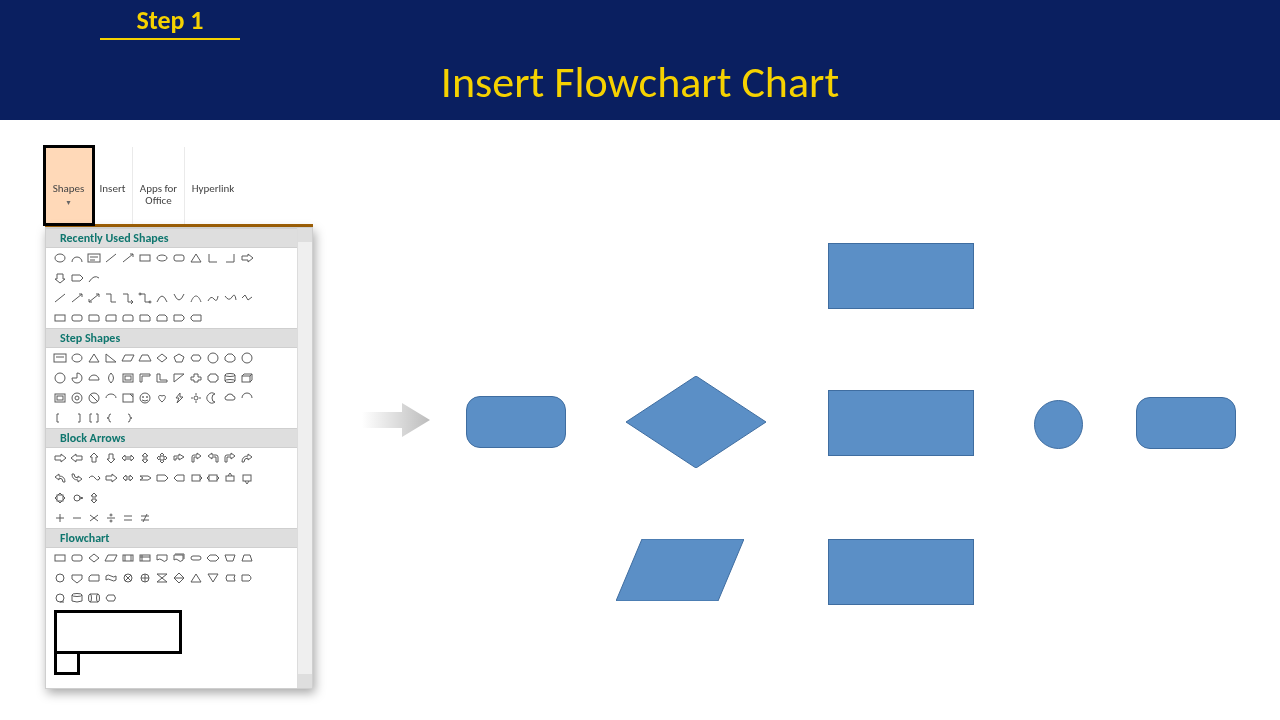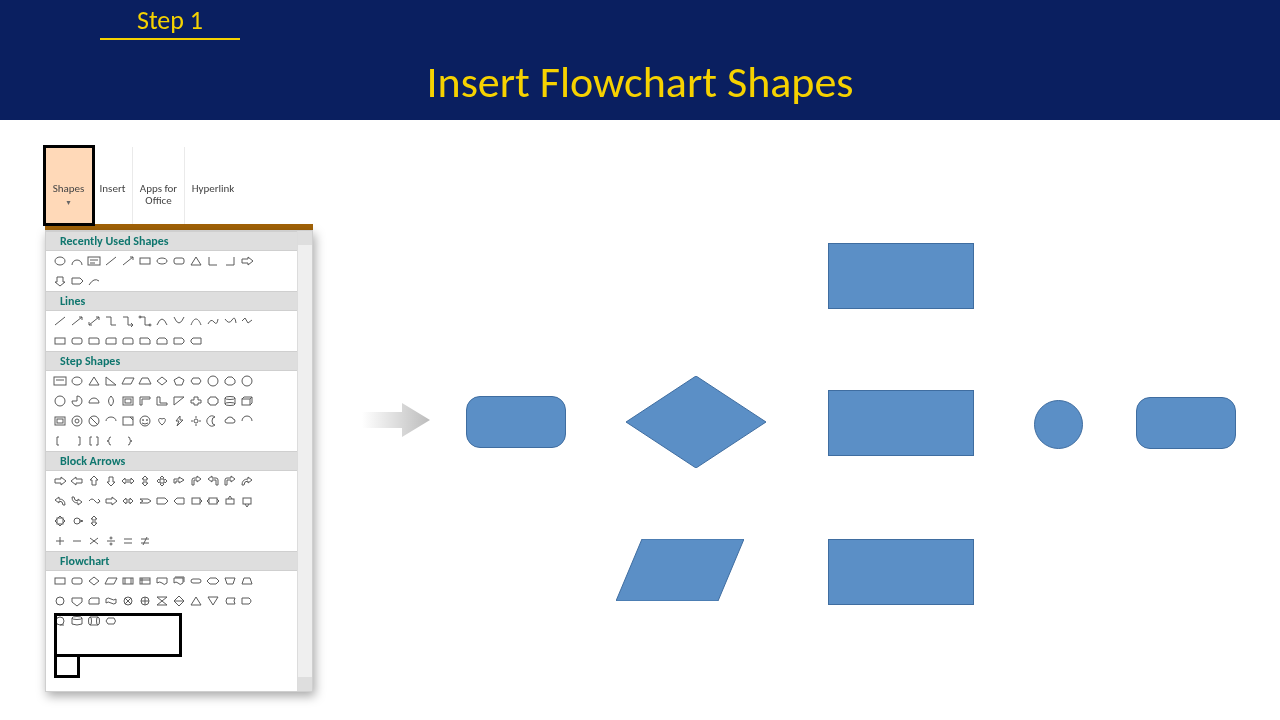--- a/index.html
+++ b/index.html
@@ -1,23 +1,23 @@
 <!DOCTYPE html>
 <html><head>
 <meta charset="utf-8">
 <style>
   html,body{margin:0;padding:0;width:1280px;height:720px;background:#ffffff;font-family:"Segoe UI","Calibri",Arial,sans-serif;overflow:hidden;}
   .header-bar{position:absolute;left:0;top:0;width:1280px;height:120px;background:#0a1f60;}
   .step-box{position:absolute;left:100px;top:0;width:140px;text-align:center;}
-  .step-label{color:#f6d200;font-size:26px;font-weight:400;padding:4px 0 2px 0;}
+  .step-label{color:#f6d200;font-size:26px;font-weight:700;padding:4px 0 2px 0;}
   .step-underline{width:140px;height:2px;background:#f6d200;}
   .slide-title{position:absolute;width:1280px;top:55px;text-align:center;color:#f6d200;font-size:44px;font-weight:400;}
 
   .ribbon-area{position:absolute;left:45px;top:147px;width:268px;}
-  .ribbon-buttons{height:77px;background:#ffffff;border-bottom:6px solid #a16207;display:flex;align-items:flex-start;}
+  .ribbon-buttons{height:77px;background:#ffffff;border-bottom:3px solid #a16207;display:flex;align-items:flex-start;}
   .rbtn{display:flex;flex-direction:column;align-items:center;justify-content:flex-start;padding:4px 4px 2px 4px;font-size:11px;color:#444;border-right:1px solid #eaeaea;box-sizing:border-box;height:77px;}
   .rbtn .ico{height:26px;display:flex;align-items:center;justify-content:center;margin-top:2px;margin-bottom:4px;}
   .rbtn.sel{background:#ffd9b8;outline:3px solid #000;outline-offset:-1px;}
   .rbtn .lbl{line-height:12px;text-align:center;}
   .rbtn .drop{font-size:8px;color:#666;margin-top:2px;}
 
   .shapes-panel{position:relative;width:268px;height:462px;background:#ffffff;box-shadow:2px 4px 10px rgba(0,0,0,0.35);border:1px solid #cfcfcf;box-sizing:border-box;}
   .scroll-track{position:absolute;right:0;top:0;width:14px;height:460px;background:#efefef;border-left:1px solid #dcdcdc;}
   .scroll-up{position:absolute;right:0;top:0;width:14px;height:14px;background:#dedede;}
   .scroll-down{position:absolute;right:0;bottom:0;width:14px;height:14px;background:#dedede;}
@@ -41,21 +41,21 @@
   .para-wrap{position:absolute;left:616px;top:539px;width:128px;height:62px;}
 </style>
 </head>
 <body>
 
 <div class="header-bar">
   <div class="step-box">
     <div class="step-label">Step 1</div>
     <div class="step-underline"></div>
   </div>
-  <div class="slide-title">Insert Flowchart Shapes</div>
+  <div class="slide-title">Insert Flowchart Chart</div>
 </div>
 
 <div class="ribbon-area">
   <div class="ribbon-buttons">
     <div class="rbtn sel" style="width:48px">
       <div class="ico">
         <svg viewBox="0 0 24 20">
             <circle cx="9" cy="11" r="6" stroke="#2d6ab0" fill="none"></circle>
             <rect x="11" y="2" width="10" height="10" rx="1" stroke="#2d6ab0" fill="#fff"></rect>
           </svg>
@@ -176,21 +176,20 @@
               <polygon points="2,3 10,3 13,6 10,9 2,9"></polygon>
             </svg>
           </span>
         <span class="ic">
             <svg>
               <path d="M2 10 Q7 2 12 6"></path>
             </svg>
           </span>
       </div>
 
-      <div class="cat">Lines</div>
       <div class="row">
         <span class="ic">
             <svg>
               <line x1="2" y1="10" x2="12" y2="2"></line>
             </svg>
           </span>
         <span class="ic">
             <svg>
               <line x1="2" y1="10" x2="12" y2="2"></line>
               <path d="M9 2 L12 2 L12 5"></path>

